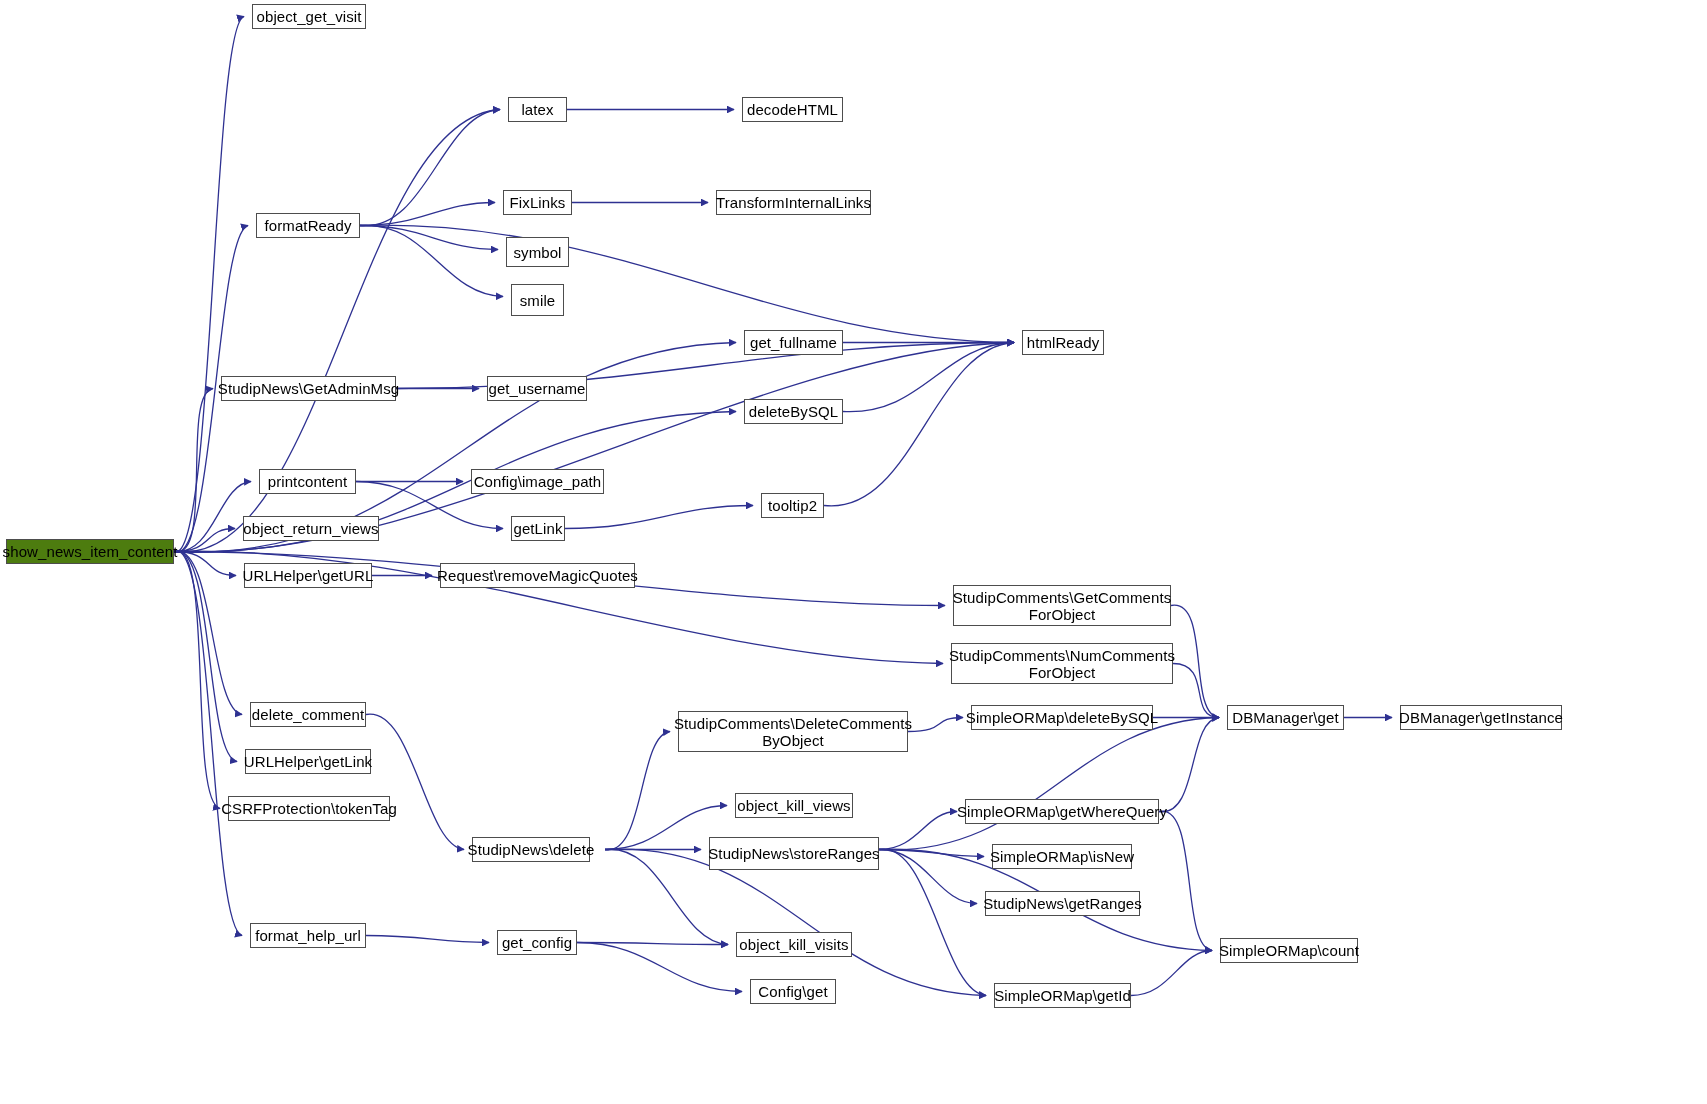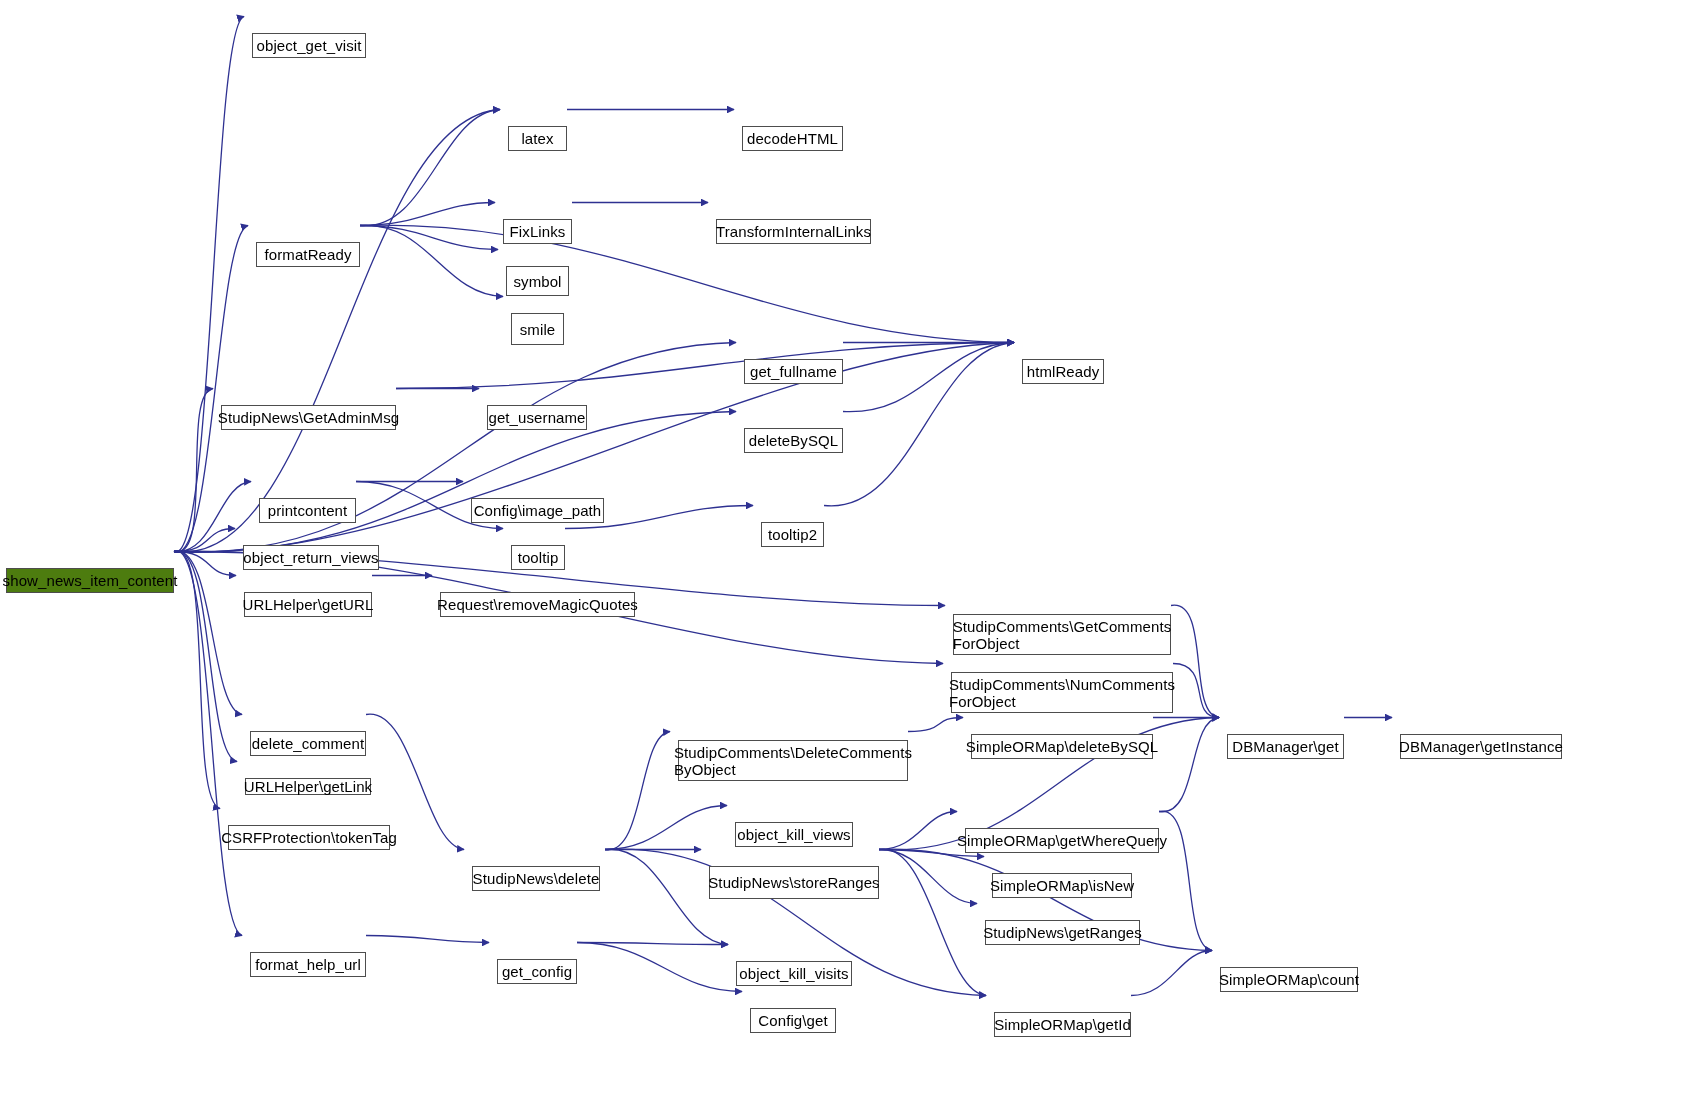--- a/index.html
+++ b/index.html
@@ -27,24 +27,24 @@
     position: absolute;
     box-sizing: border-box;
     border: 1px solid #4d4d4d;
     background: #ffffff;
     color: #000000;
     font-size: 15px;
     line-height: 17px;
     display: flex;
     align-items: center;
     justify-content: center;
+    text-align: center;
     white-space: pre-line;
     letter-spacing: 0.1px;
     padding: 0 12px;
-    margin-top: 29px;
   }
   .node.highlight {
     background: #4d7c0f;
     border-color: #4d4d4d;
   }
 </style>
 </head>
 <body>
 
 <div id="graph">
@@ -122,40 +122,40 @@
       <div class="node" style="left: 716px; top: 190px; width: 155px; height: 25px;">TransformInternalLinks</div>
       <div class="node" style="left: 506px; top: 237px; width: 63px; height: 30px;">symbol</div>
       <div class="node" style="left: 511px; top: 284px; width: 53px; height: 32px;">smile</div>
       <div class="node" style="left: 744px; top: 330px; width: 99px; height: 25px;">get_fullname</div>
       <div class="node" style="left: 1022px; top: 330px; width: 82px; height: 25px;">htmlReady</div>
       <div class="node" style="left: 221px; top: 376px; width: 175px; height: 25px;">StudipNews\GetAdminMsg</div>
       <div class="node" style="left: 487px; top: 376px; width: 100px; height: 25px;">get_username</div>
       <div class="node" style="left: 744px; top: 399px; width: 99px; height: 25px;">deleteBySQL</div>
       <div class="node" style="left: 259px; top: 469px; width: 97px; height: 25px;">printcontent</div>
       <div class="node" style="left: 471px; top: 469px; width: 133px; height: 25px;">Config\image_path</div>
-      <div class="node" style="left: 511px; top: 516px; width: 54px; height: 25px;">tooltip</div>
+      <div class="node" style="left: 511px; top: 516px; width: 54px; height: 25px;">getLink</div>
       <div class="node" style="left: 761px; top: 493px; width: 63px; height: 25px;">tooltip2</div>
       <div class="node" style="left: 243px; top: 516px; width: 136px; height: 25px;">object_return_views</div>
       <div class="node" style="left: 244px; top: 563px; width: 128px; height: 25px;">URLHelper\getURL</div>
       <div class="node" style="left: 440px; top: 563px; width: 195px; height: 25px;">Request\removeMagicQuotes</div>
       <div class="node" style="left: 953px; top: 585px; width: 218px; height: 41px;">StudipComments\GetComments
 ForObject</div>
       <div class="node" style="left: 951px; top: 643px; width: 222px; height: 41px;">StudipComments\NumComments
 ForObject</div>
       <div class="node" style="left: 250px; top: 702px; width: 116px; height: 25px;">delete_comment</div>
       <div class="node" style="left: 678px; top: 711px; width: 230px; height: 41px;">StudipComments\DeleteComments
 ByObject</div>
       <div class="node" style="left: 971px; top: 705px; width: 182px; height: 25px;">SimpleORMap\deleteBySQL</div>
       <div class="node" style="left: 1227px; top: 705px; width: 117px; height: 25px;">DBManager\get</div>
       <div class="node" style="left: 1400px; top: 705px; width: 162px; height: 25px;">DBManager\getInstance</div>
-      <div class="node" style="left: 245px; top: 749px; width: 126px; height: 17px;">URLHelper\getLink</div>
+      <div class="node" style="left: 245px; top: 749px; width: 126px; height: 25px;">URLHelper\getLink</div>
       <div class="node" style="left: 228px; top: 796px; width: 162px; height: 25px;">CSRFProtection\tokenTag</div>
       <div class="node" style="left: 735px; top: 793px; width: 118px; height: 25px;">object_kill_views</div>
       <div class="node" style="left: 965px; top: 799px; width: 194px; height: 25px;">SimpleORMap\getWhereQuery</div>
-      <div class="node" style="left: 472px; top: 837px; width: 128px; height: 25px;">StudipNews\delete</div>
+      <div class="node" style="left: 472px; top: 837px; width: 118px; height: 25px;">StudipNews\delete</div>
       <div class="node" style="left: 709px; top: 837px; width: 170px; height: 33px;">StudipNews\storeRanges</div>
       <div class="node" style="left: 992px; top: 844px; width: 140px; height: 25px;">SimpleORMap\isNew</div>
       <div class="node" style="left: 985px; top: 891px; width: 155px; height: 25px;">StudipNews\getRanges</div>
       <div class="node" style="left: 1220px; top: 938px; width: 138px; height: 25px;">SimpleORMap\count</div>
       <div class="node" style="left: 250px; top: 923px; width: 116px; height: 25px;">format_help_url</div>
       <div class="node" style="left: 497px; top: 930px; width: 80px; height: 25px;">get_config</div>
       <div class="node" style="left: 736px; top: 932px; width: 116px; height: 25px;">object_kill_visits</div>
       <div class="node" style="left: 750px; top: 979px; width: 86px; height: 25px;">Config\get</div>
       <div class="node" style="left: 994px; top: 983px; width: 137px; height: 25px;">SimpleORMap\getId</div>
     </div>

